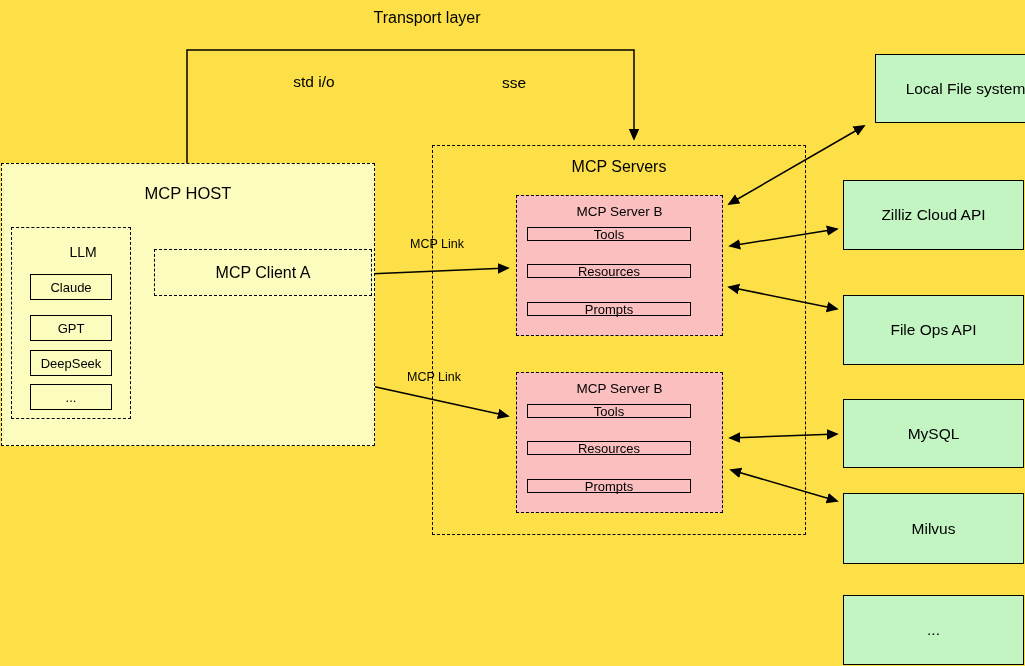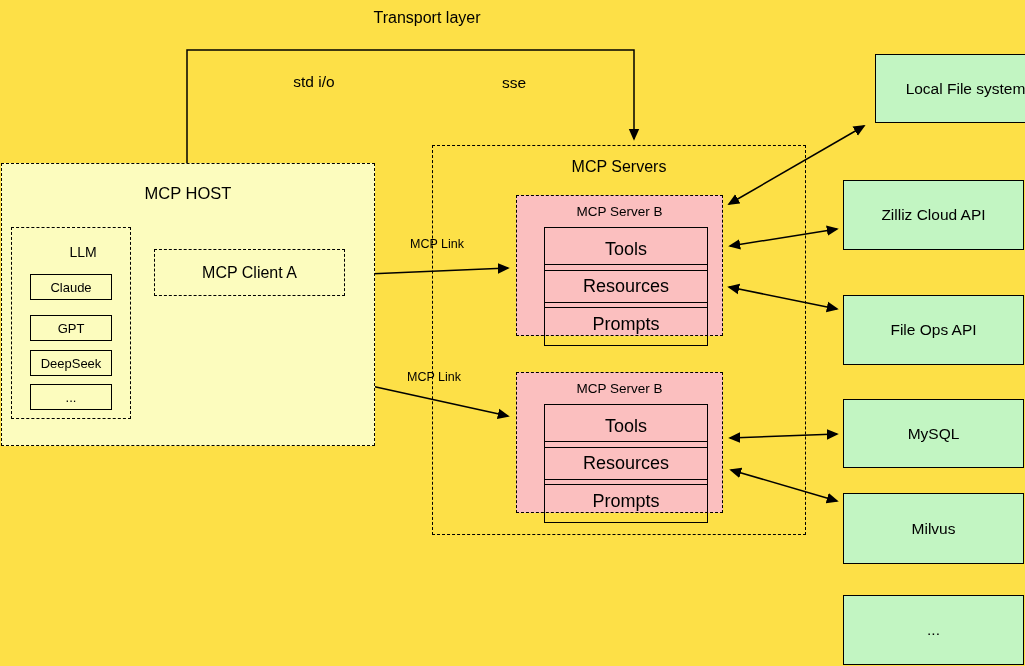--- a/index.html
+++ b/index.html
@@ -40,35 +40,35 @@
   .host-title  { position: absolute; left: 0; top: 20px; width: 100%; text-align: center; font-size: 16.5px; }
 
   .llm-box     { left: 9px;   top: 63px;  width: 120px; height: 192px; }
   .llm-title   { position: absolute; left: 12px; top: 16px; width: 100%; text-align: center; font-size: 14px; }
   .model-box   { left: 18px; width: 82px; height: 26px; display: flex; align-items: center; justify-content: center; font-size: 13px; }
   .model-0 { top: 46px;  }
   .model-1 { top: 87px;  }
   .model-2 { top: 122px; }
   .model-3 { top: 156px; }
 
-  .client-box  { left: 152px; width: 191px; height: 47px; display: flex; align-items: center; justify-content: center; font-size: 16px; }
+  .client-box  { left: 152px; width: 218px; height: 47px; display: flex; align-items: center; justify-content: center; font-size: 16px; }
   .client-a { top: 85px;  }
   .client-b { top: 171px; }
 
   .servers-box   { left: 432px; top: 145px; width: 374px; height: 390px; }
   .servers-title { position: absolute; left: 0; top: 12px; width: 100%; text-align: center; font-size: 16px; }
 
   .server-box   { position: absolute; left: 516px; width: 207px; height: 141px; border: 1.5px dashed #000; }
   .server-1 { top: 195px; }
   .server-2 { top: 372px; }
   .server-title { position: absolute; left: 0; top: 8px; width: 100%; text-align: center; font-size: 13.5px; }
   .component-box {
-    position: absolute; left: 27px; width: 164px; height: 44px;
+    position: absolute; left: 10px; width: 164px; height: 14px;
     border: 1.5px solid #000;
-    display: flex; align-items: center; justify-content: center; font-size: 18px;
+    display: flex; align-items: center; justify-content: center; font-size: 13px;
   }
   .comp-0 { top: 31px;  }
   .comp-1 { top: 68px;  }
   .comp-2 { top: 106px; }
 
   .ext-box {
     position: absolute; left: 843px; width: 181px;
     border: 1.5px solid #000;
     display: flex; align-items: center; justify-content: center;
     font-size: 15.5px; text-align: center;

